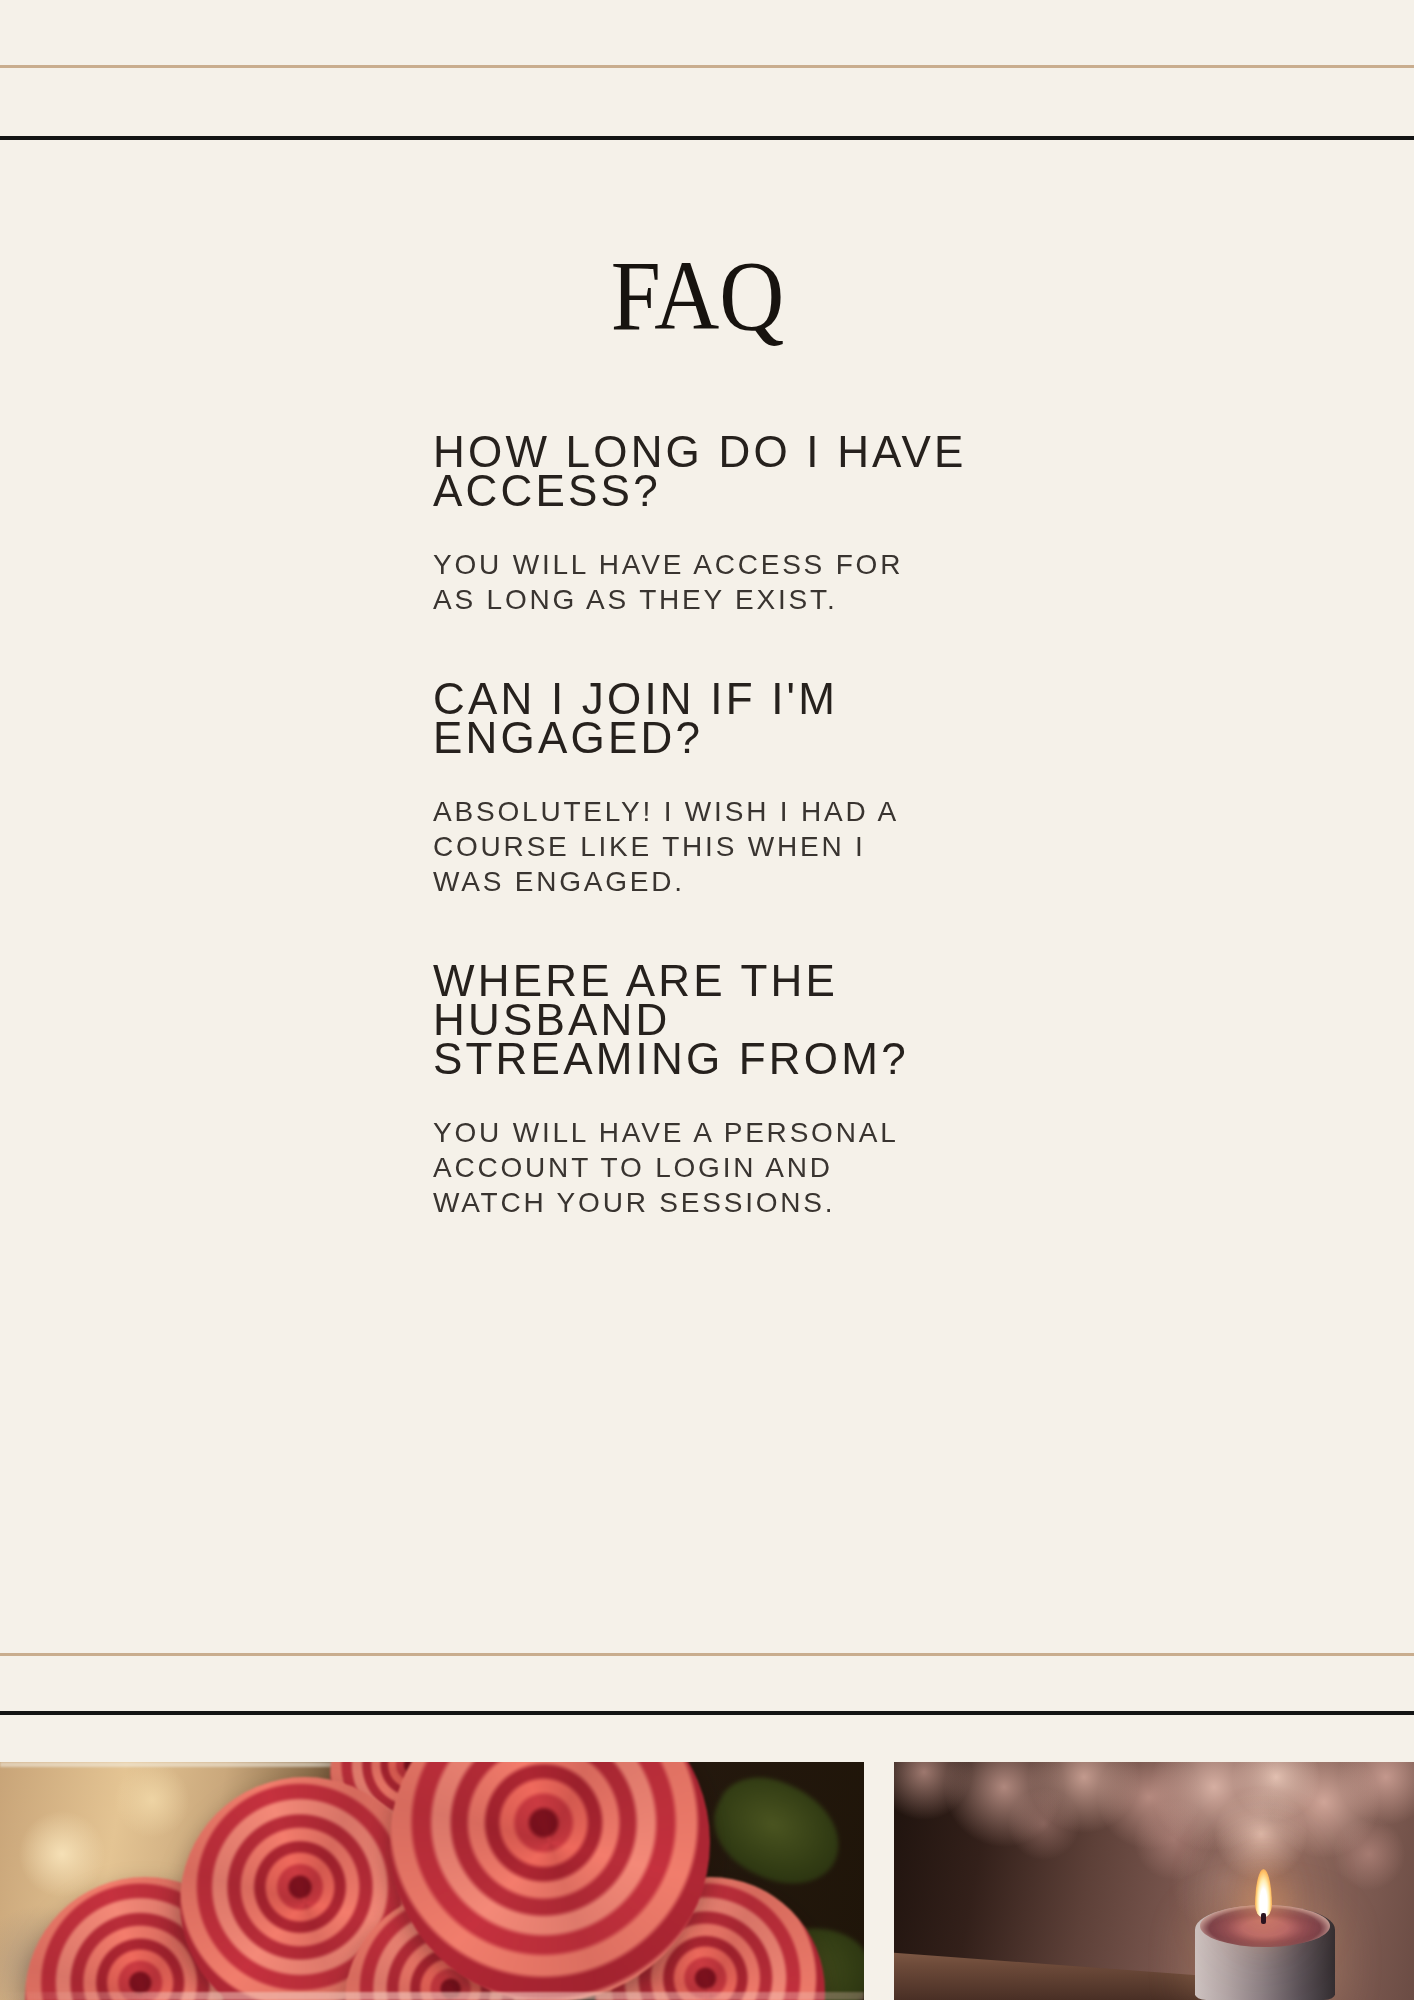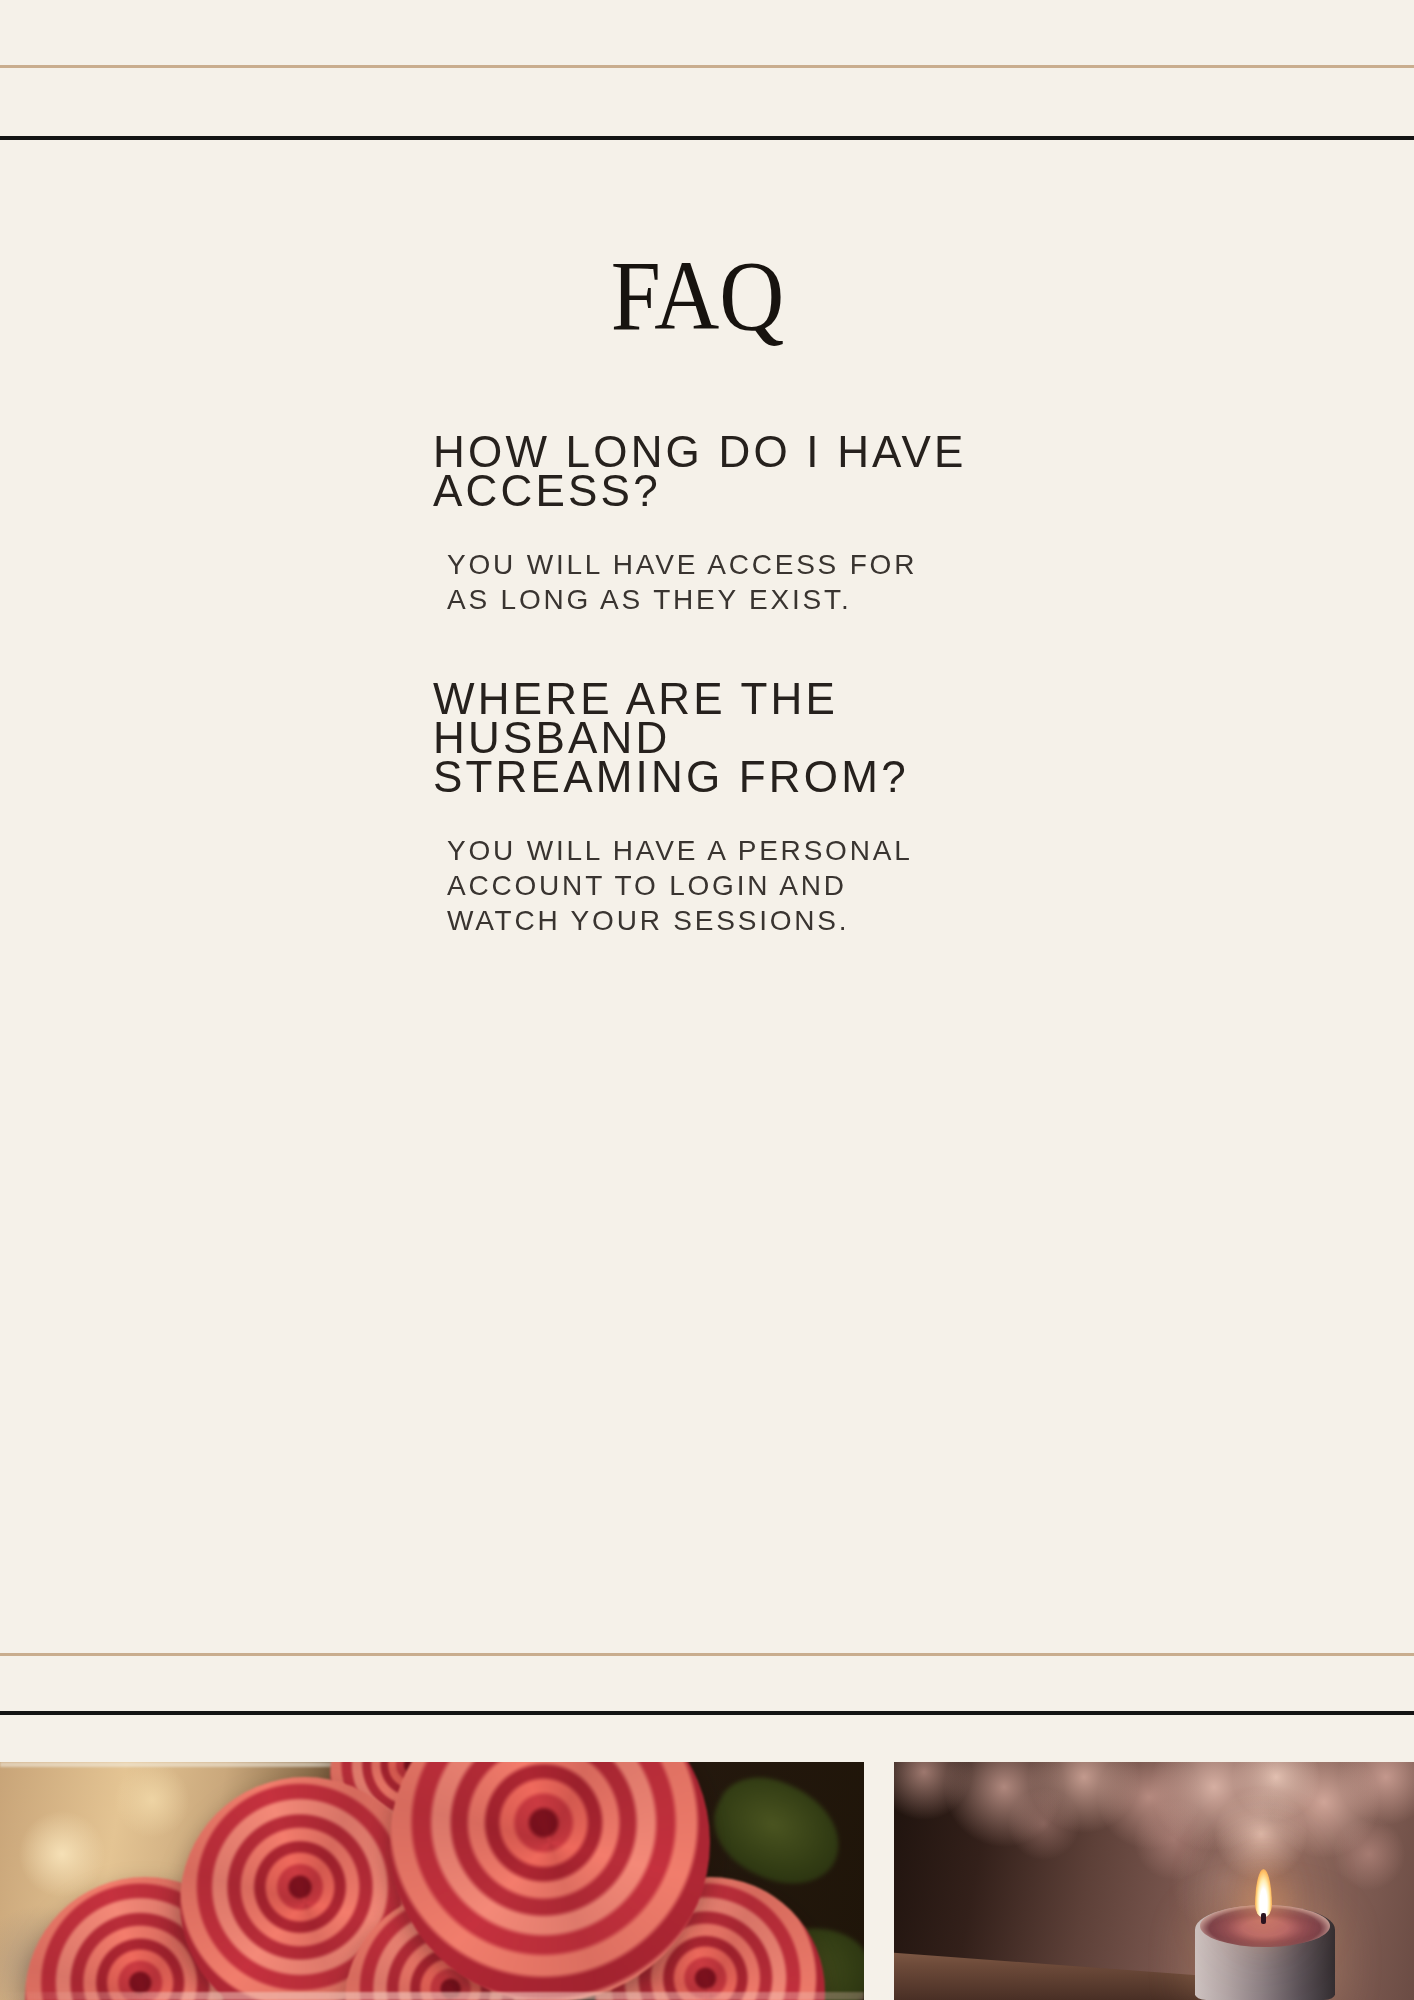--- a/index.html
+++ b/index.html
@@ -32,21 +32,21 @@
   }
 
   
   .qa-list { position:absolute; left:433px; top:432px; width:580px; }
   .qa-question {
     margin:0 0 37px 0;
     font-size:44px; line-height:39px; letter-spacing:3.2px;
     font-weight:400; color:#26211d; white-space:pre-line;
   }
   .qa-answer {
-    margin:0 0 62px 14px;
+    margin:0 0 62px 0;
     font-size:28px; line-height:35px; letter-spacing:2.8px;
     font-weight:400; color:#393430; white-space:pre-line;
   }
   .qa:last-child .qa-answer { margin-bottom:0; }
 
   
   .photo { position:absolute; top:1762px; height:238px; overflow:hidden; margin:0; }
 
   
   .photo-roses {
@@ -151,20 +151,26 @@
   <h1 class="faq-title">FAQ</h1>
 
   <main class="qa-list">
     <section class="qa">
       <h2 class="qa-question">HOW LONG DO I HAVE
 ACCESS?</h2>
       <p class="qa-answer">YOU WILL HAVE ACCESS FOR
 AS LONG AS THEY EXIST.</p>
     </section>
     <section class="qa">
+      <h2 class="qa-question">CAN I JOIN IF I'M ENGAGED?</h2>
+      <p class="qa-answer">ABSOLUTELY! I WISH I HAD A
+COURSE LIKE THIS WHEN I
+WAS ENGAGED.</p>
+    </section>
+    <section class="qa">
       <h2 class="qa-question">WHERE ARE THE HUSBAND
 STREAMING FROM?</h2>
       <p class="qa-answer">YOU WILL HAVE A PERSONAL
 ACCOUNT TO LOGIN AND
 WATCH YOUR SESSIONS.</p>
     </section>
   </main>
 
   <div class="rule rule-tan rule-tan-bottom"></div>
   <div class="rule rule-black rule-black-bottom"></div>

